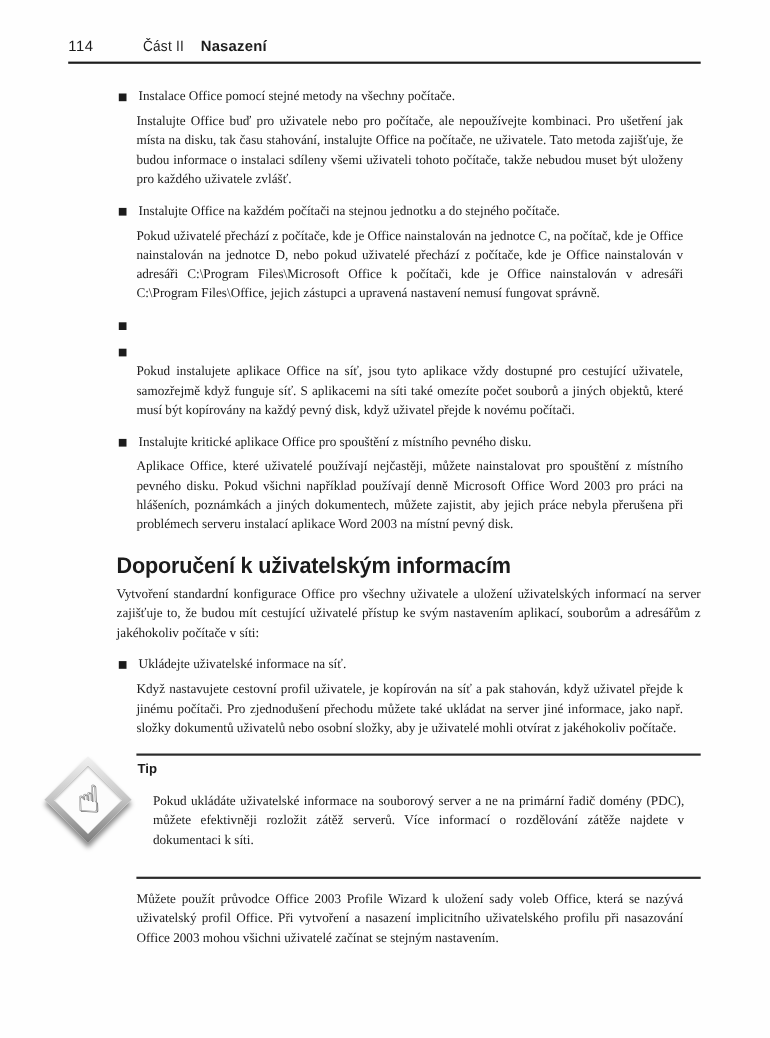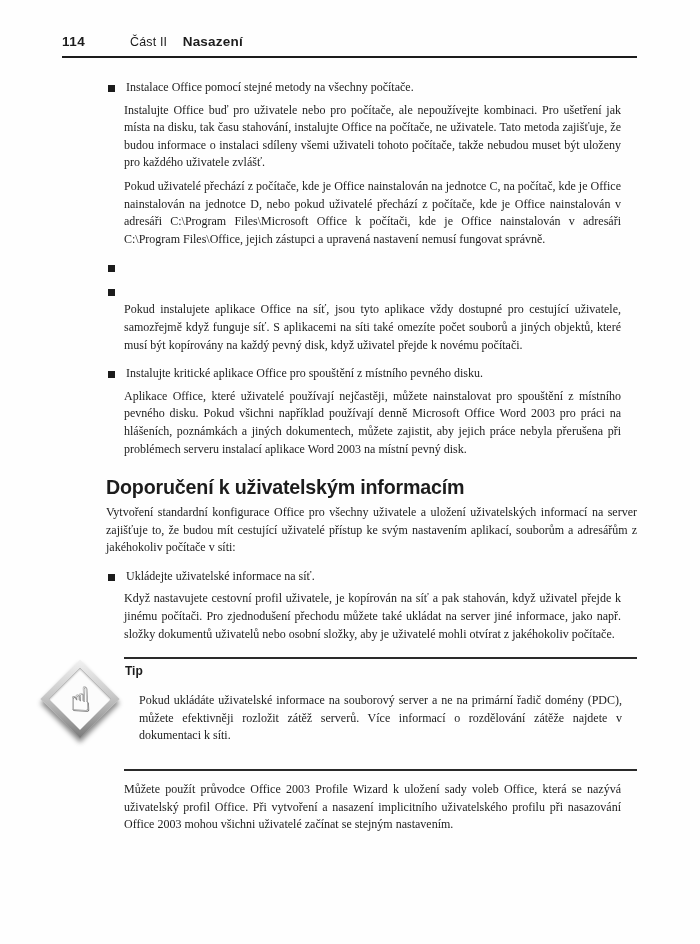--- a/index.html
+++ b/index.html
@@ -16,21 +16,21 @@
     padding: 34px 63px 0 62px;
   }
   
   .runhead {
     display: flex;
     align-items: baseline;
     font-family: "Liberation Sans", sans-serif;
     font-size: 13.5px;
     padding-bottom: 7px;
   }
-  .pagenum { font-weight: bold; letter-spacing: .5px; }
+  .pagenum { font-weight: normal; letter-spacing: .5px; }
   .partlabel { margin-left: 45px; font-weight: normal; transform: scaleX(.92); transform-origin: left; letter-spacing: .2px; }
   .parttitle { margin-left: 12px; font-weight: bold; letter-spacing: .2px; text-align: center; }
   .headrule { border: 0; border-top: 2.5px solid #1c1c1c; margin: 0 0 0 0; }
 
   
   .main { margin-left: 44px; margin-top: 21px; }
   .btxt, .para, .intro, .tip-body {
     font-size: 12px;
     line-height: 17.6px;
     text-align: justify;
@@ -121,20 +121,24 @@
   <hr class="headrule">
 
   <div class="main">
 
     <div class="bullet">
       <span class="sq"></span>
       <div class="btxt">Instalace Office pomocí stejné metody na všechny počítače.</div>
     </div>
     <p class="para">Instalujte Office buď pro uživatele nebo pro počítače, ale nepoužívejte kombinaci. Pro ušetření jak místa na disku, tak času stahování, instalujte Office na počítače, ne uživatele. Tato metoda zajišťuje, že budou informace o instalaci sdíleny všemi uživateli tohoto počítače, takže nebudou muset být uloženy pro každého uživatele zvlášť.</p>
 
+    <div class="bullet">
+      <span class="sq"></span>
+      <div class="btxt">Instalujte Office na každém počítači na stejnou jednotku a do stejného počítače.</div>
+    </div>
     <p class="para">Pokud uživatelé přechází z počítače, kde je Office nainstalován na jednotce C, na počítač, kde je Office nainstalován na jednotce D, nebo pokud uživatelé přechází z počítače, kde je Office nainstalován v adresáři C:\Program Files\Microsoft Office k počítači, kde je Office nainstalován v adresáři C:\Program Files\Office, jejich zástupci a upravená nastavení nemusí fungovat správně.</p>
 
     <div class="bullet">
       <span class="sq"></span>
     </div>
 
     <div class="bullet">
       <span class="sq"></span>
     </div>
     <p class="para">Pokud instalujete aplikace Office na síť, jsou tyto aplikace vždy dostupné pro cestující uživatele, samozřejmě když funguje síť. S aplikacemi na síti také omezíte počet souborů a jiných objektů, které musí být kopírovány na každý pevný disk, když uživatel přejde k novému počítači.</p>

